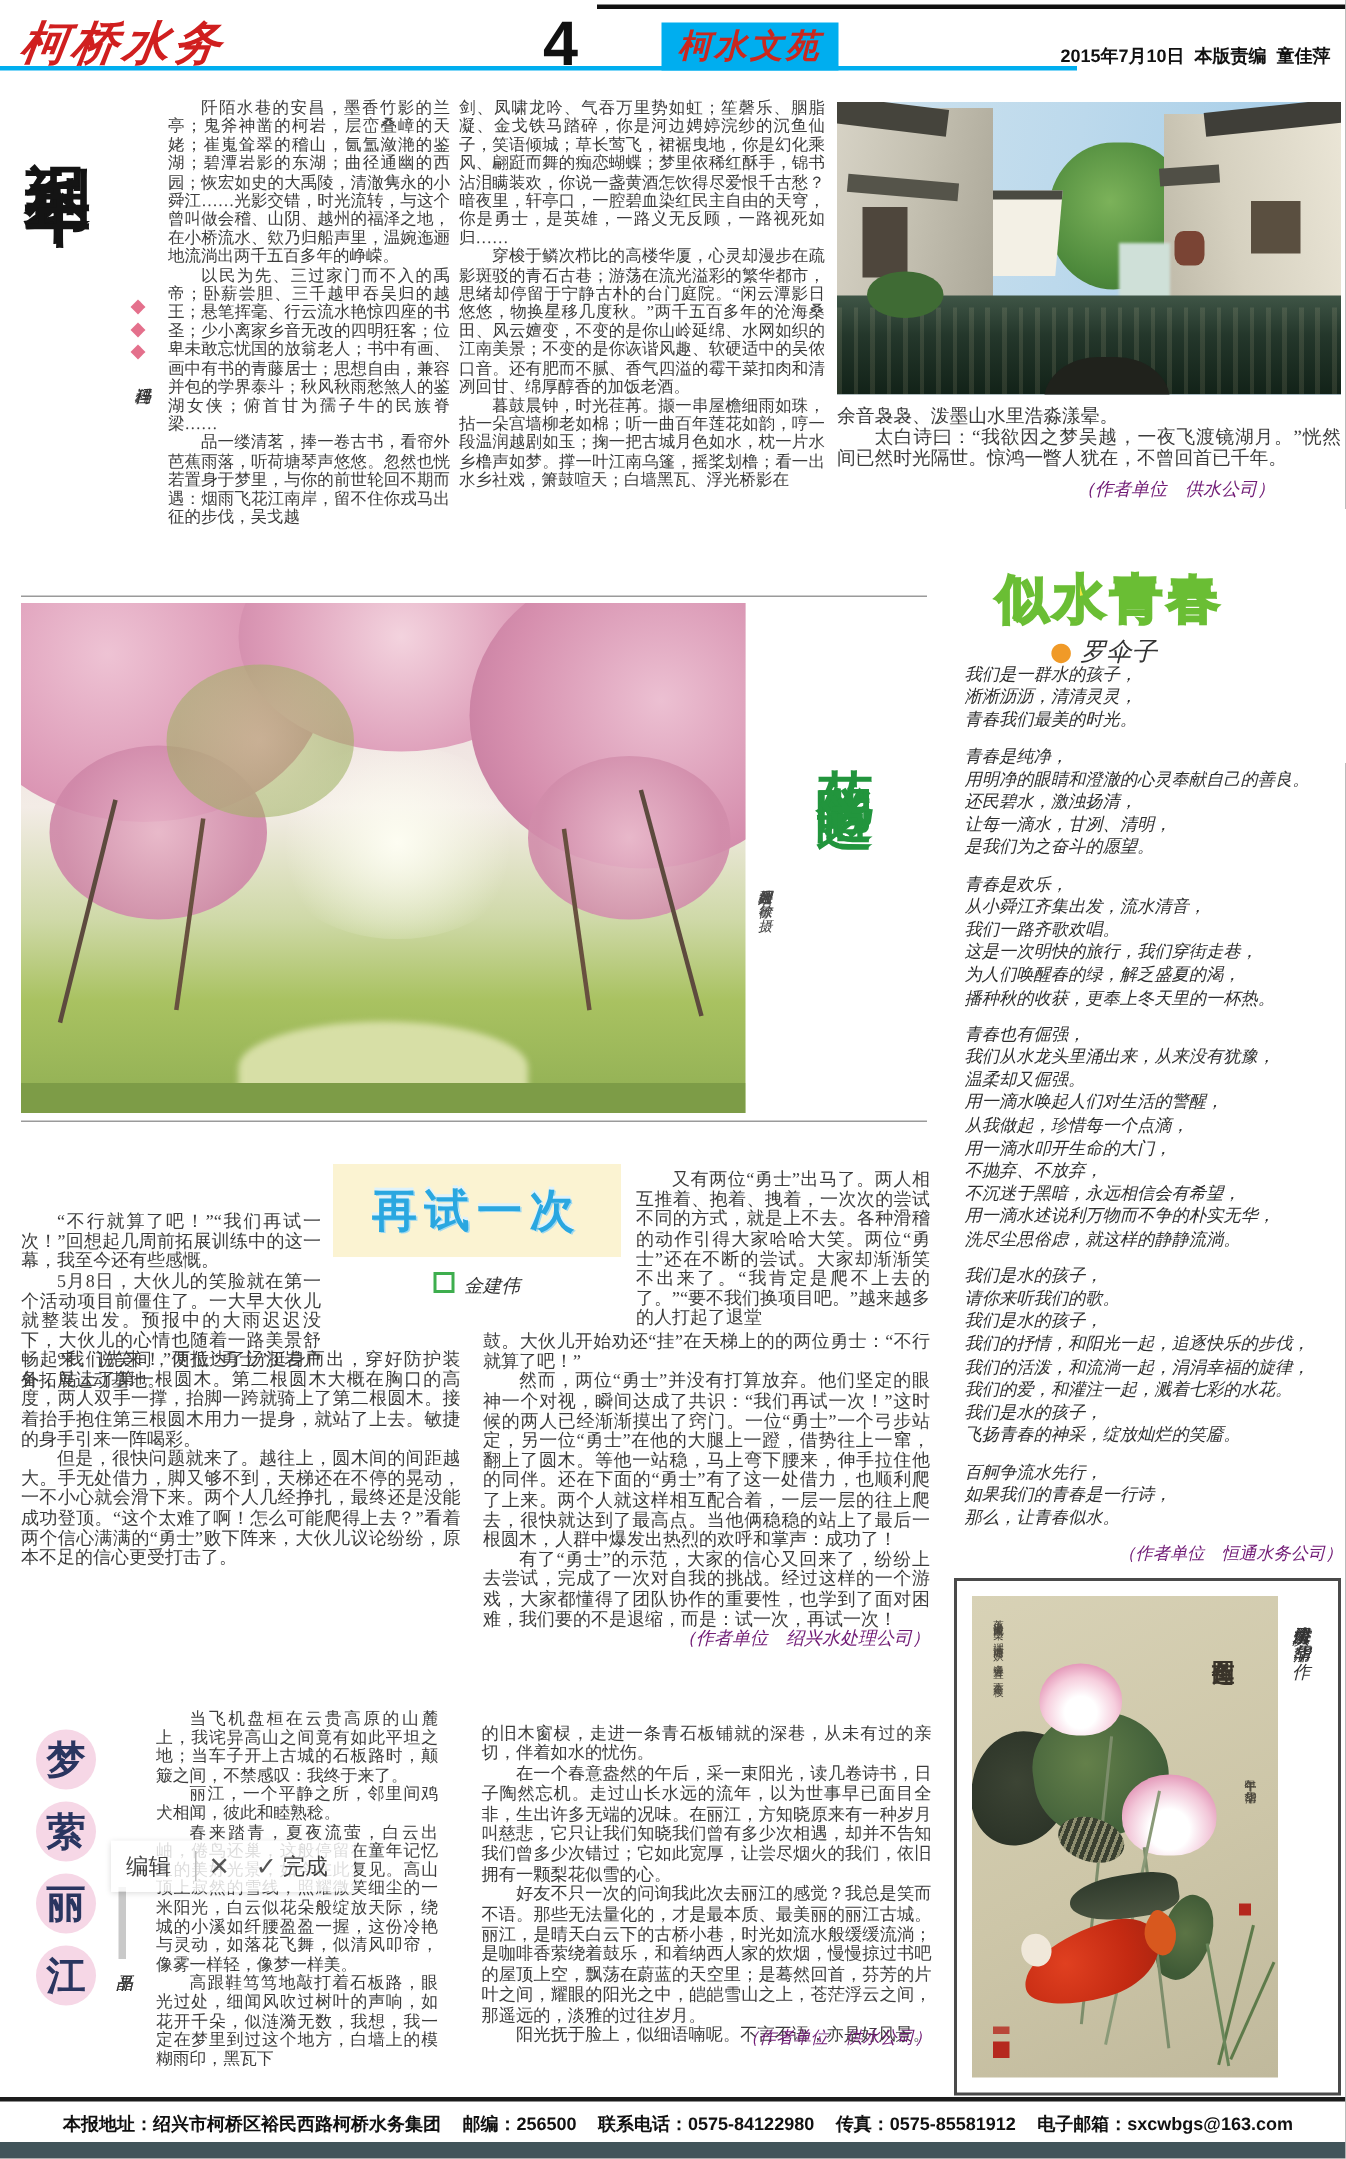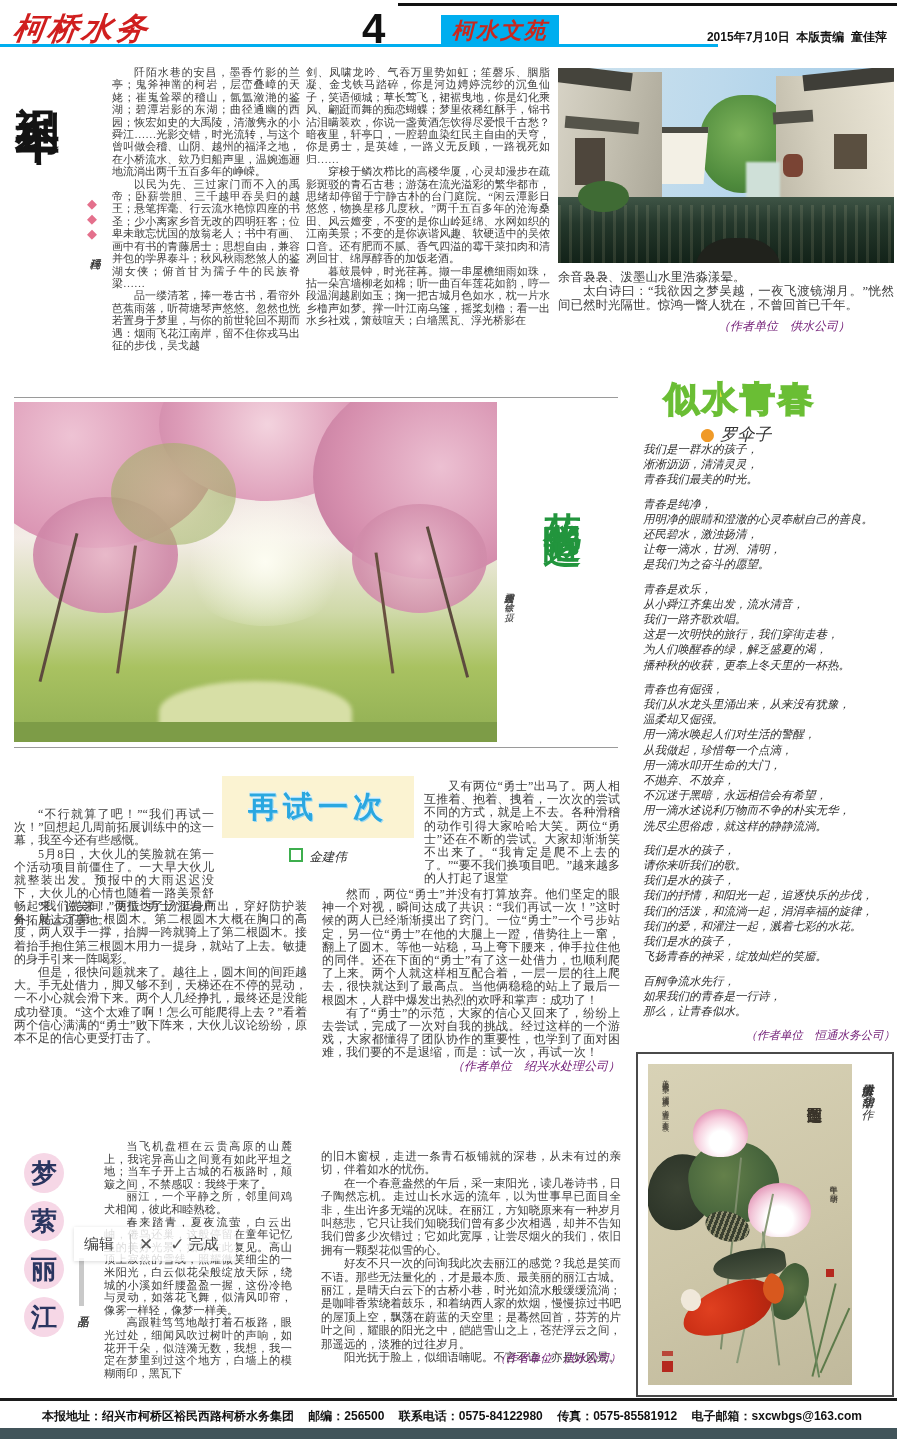--- a/index.html
+++ b/index.html
@@ -190,20 +190,21 @@
     <p>5月8日，大伙儿的笑脸就在第一个活动项目前僵住了。一大早大伙儿就整装出发。预报中的大雨迟迟没下，大伙儿的心情也随着一路美景舒畅起来。说笑间，便抵达了汤江岩户外拓展运动基地。</p>
   </div>
   <div class="abs jtxt body2" style="left:424px;top:780px;width:196px;line-height:13.2px;">
     <p>又有两位“勇士”出马了。两人相互推着、抱着、拽着，一次次的尝试不同的方式，就是上不去。各种滑稽的动作引得大家哈哈大笑。两位“勇士”还在不断的尝试。大家却渐渐笑不出来了。“我肯定是爬不上去的了。”“要不我们换项目吧。”越来越多的人打起了退堂</p>
   </div>
   <div class="abs jtxt body2" style="left:14px;top:900px;width:293px;line-height:13.2px;">
     <p>“我们先来！”两位“勇士”挺身而出，穿好防护装备，站上了第一根圆木。第二根圆木大概在胸口的高度，两人双手一撑，抬脚一跨就骑上了第二根圆木。接着抬手抱住第三根圆木用力一提身，就站了上去。敏捷的身手引来一阵喝彩。</p>
     <p>但是，很快问题就来了。越往上，圆木间的间距越大。手无处借力，脚又够不到，天梯还在不停的晃动，一不小心就会滑下来。两个人几经挣扎，最终还是没能成功登顶。“这个太难了啊！怎么可能爬得上去？”看着两个信心满满的“勇士”败下阵来，大伙儿议论纷纷，原本不足的信心更受打击了。</p>
   </div>
   <div class="abs jtxt body2" style="left:322px;top:888px;width:298px;line-height:13.2px;">
+    <p class="noind">鼓。大伙儿开始劝还“挂”在天梯上的的两位勇士：“不行就算了吧！”</p>
     <p>然而，两位“勇士”并没有打算放弃。他们坚定的眼神一个对视，瞬间达成了共识：“我们再试一次！”这时候的两人已经渐渐摸出了窍门。一位“勇士”一个弓步站定，另一位“勇士”在他的大腿上一蹬，借势往上一窜，翻上了圆木。等他一站稳，马上弯下腰来，伸手拉住他的同伴。还在下面的“勇士”有了这一处借力，也顺利爬了上来。两个人就这样相互配合着，一层一层的往上爬去，很快就达到了最高点。当他俩稳稳的站上了最后一根圆木，人群中爆发出热烈的欢呼和掌声：成功了！</p>
     <p>有了“勇士”的示范，大家的信心又回来了，纷纷上去尝试，完成了一次对自我的挑战。经过这样的一个游戏，大家都懂得了团队协作的重要性，也学到了面对困难，我们要的不是退缩，而是：试一次，再试一次！</p>
     <div class="attr kai" style="font-size:12px;">（作者单位　绍兴水处理公司）</div>
   </div>
 
   <div class="abs" style="left:24px;top:1153px;">
     <div class="mchar sans">梦</div>
     <div class="mchar sans">萦</div>
     <div class="mchar sans">丽</div>
     <div class="mchar sans">江</div>

